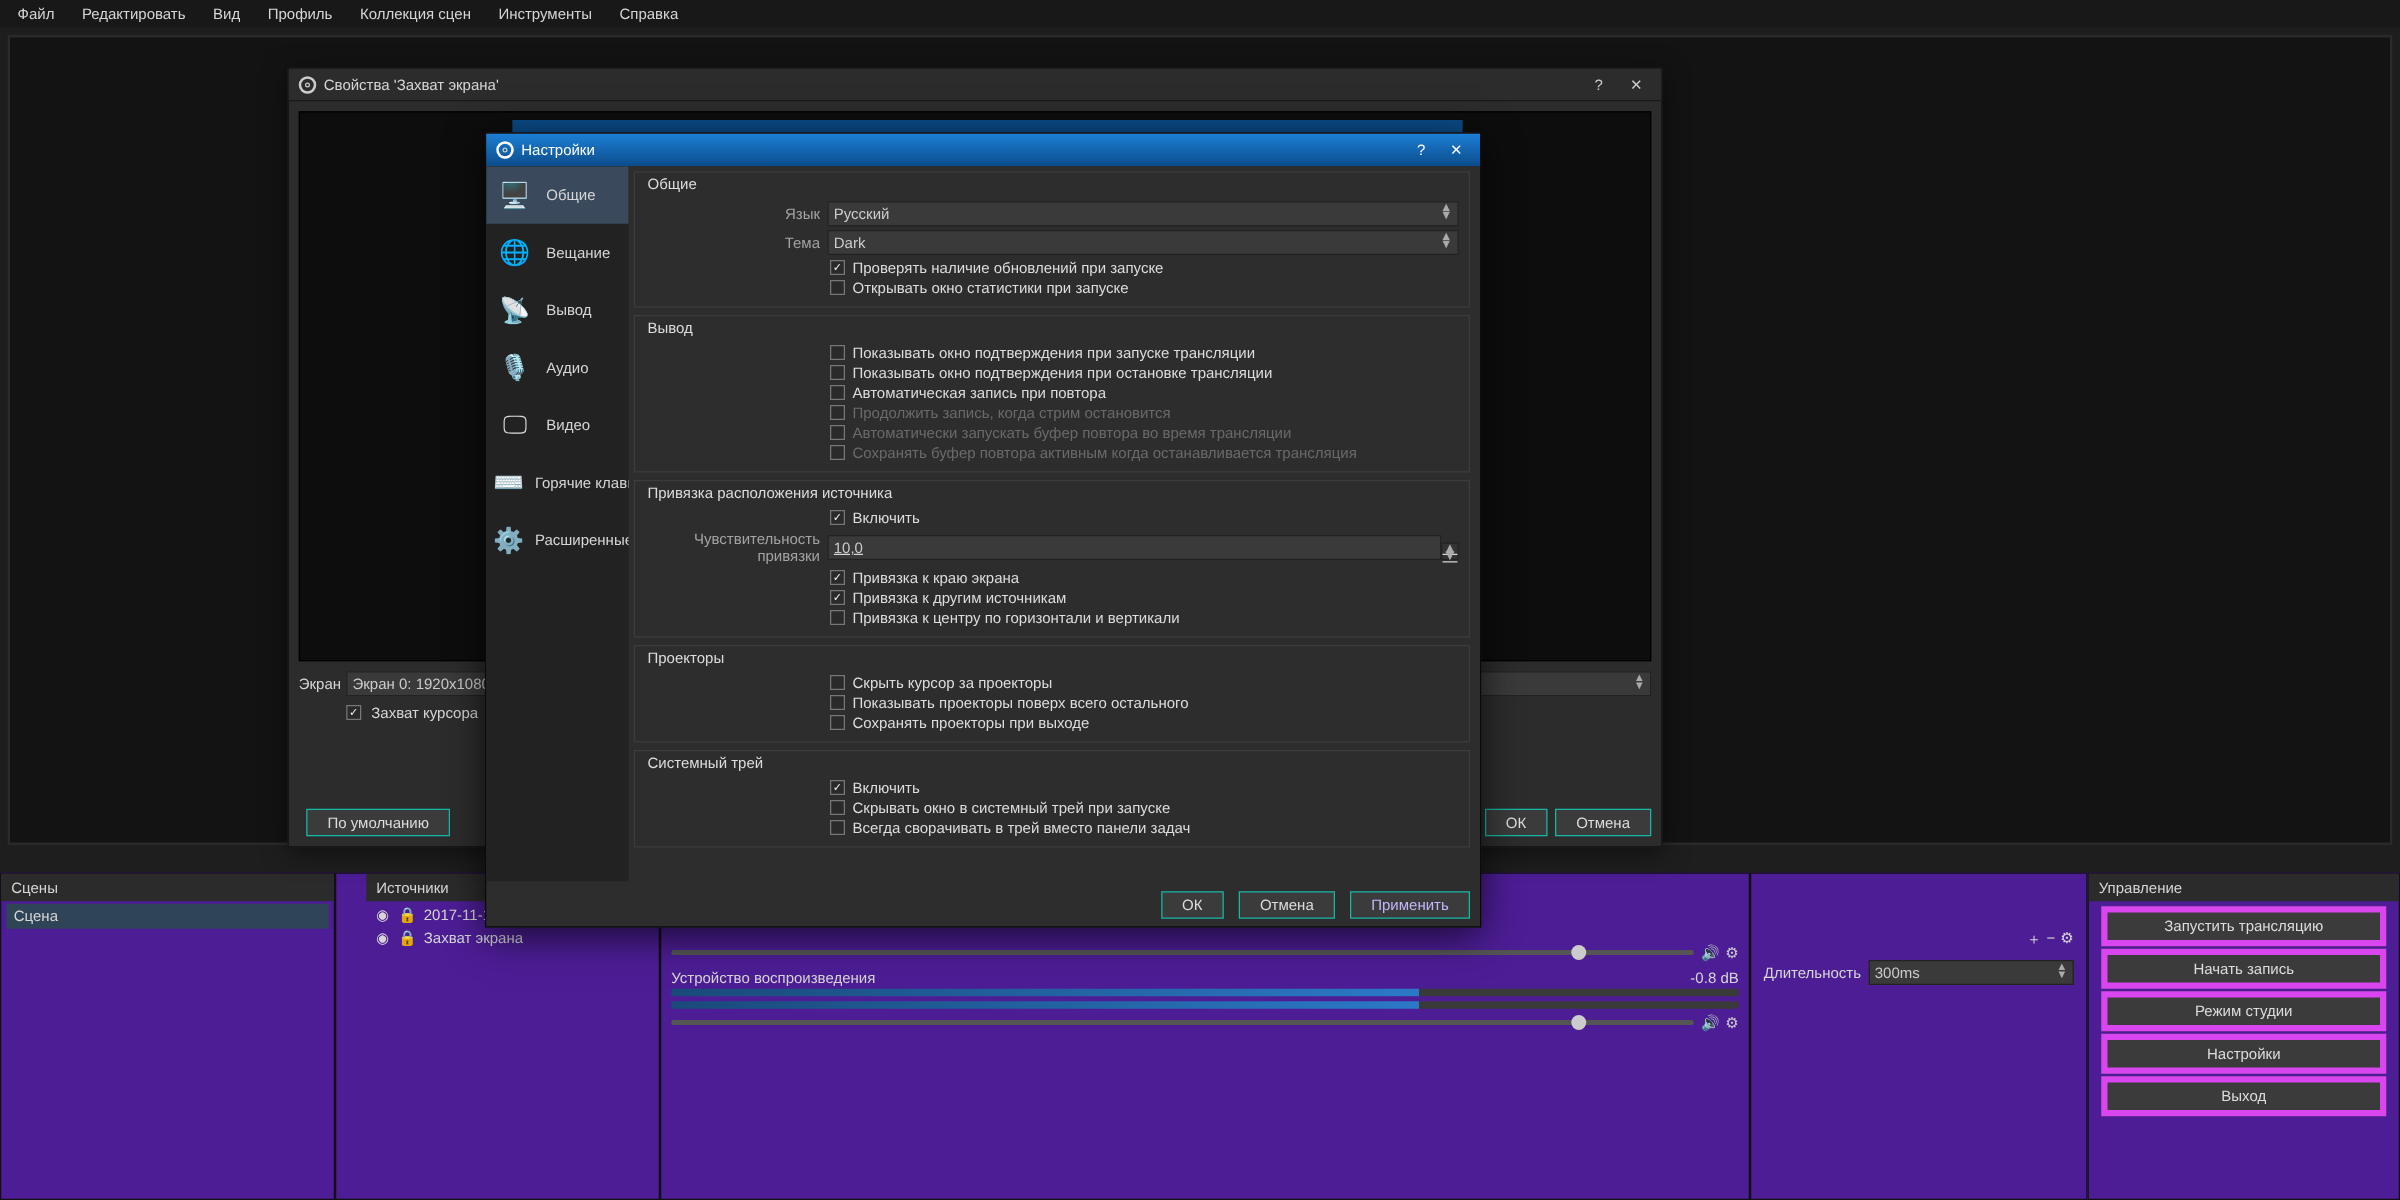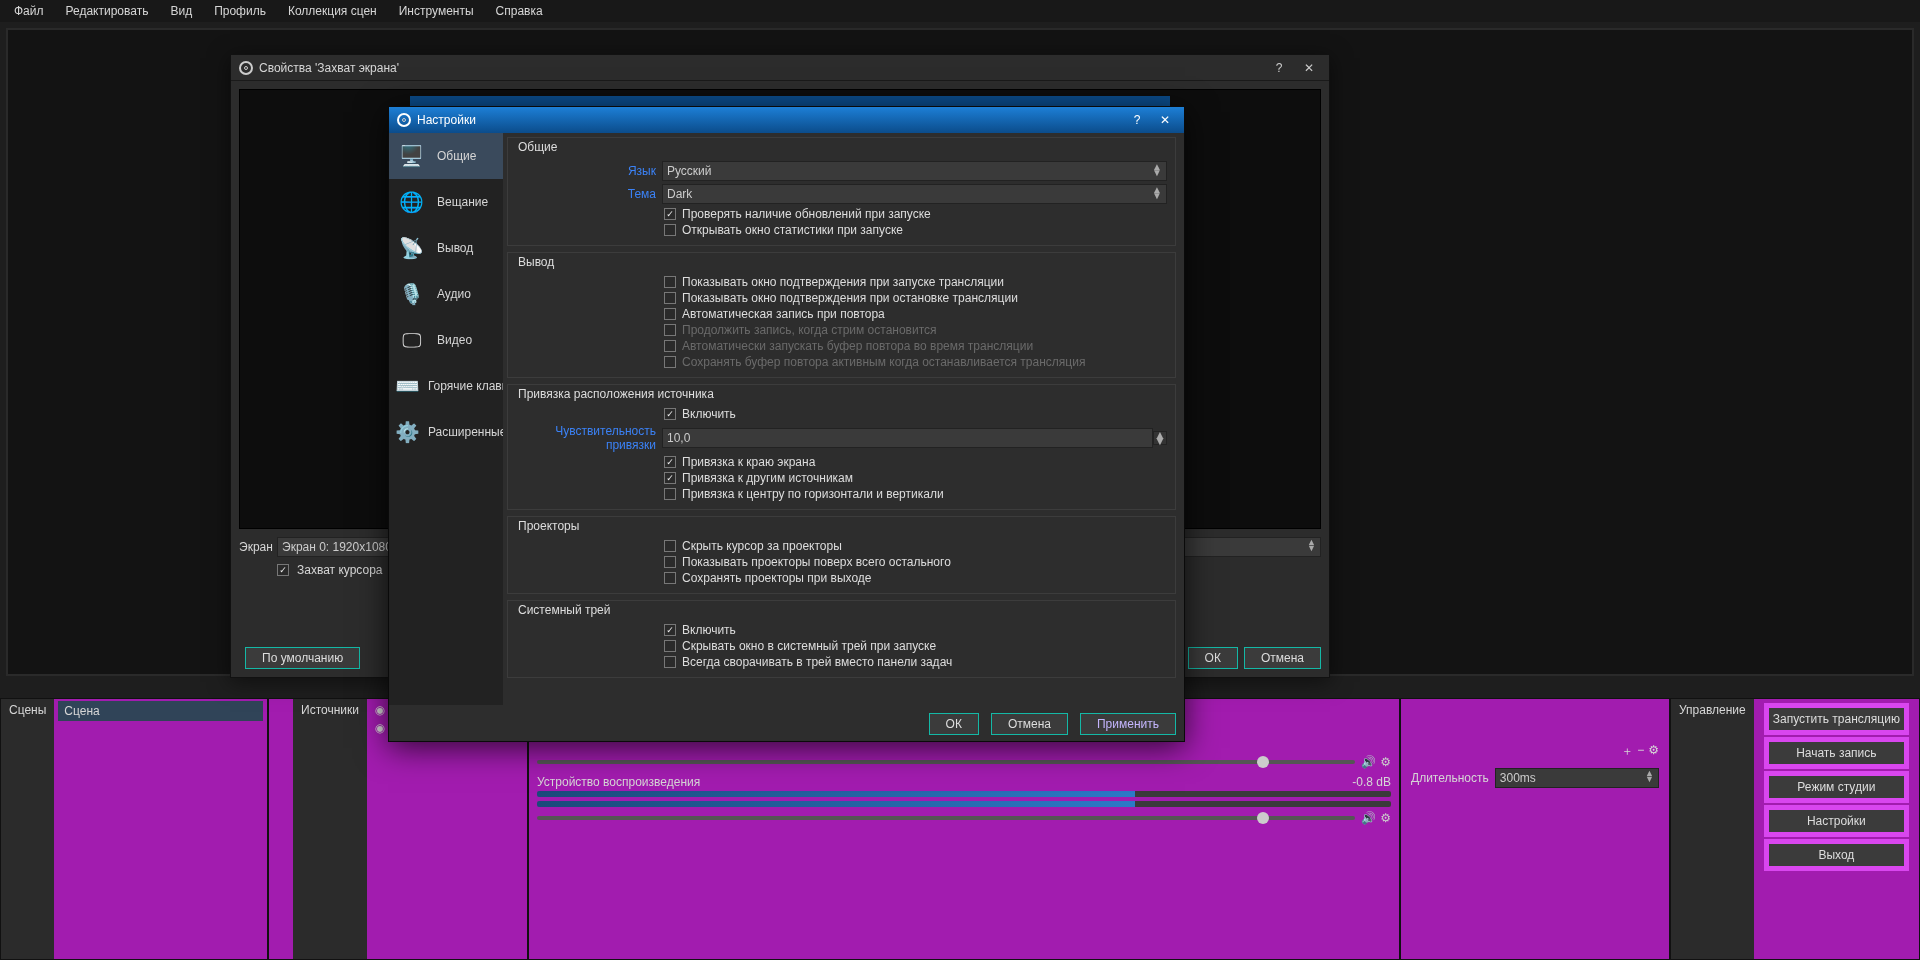--- a/index.html
+++ b/index.html
@@ -2,21 +2,21 @@
 <html><head>
 <meta charset="utf-8">
 <style>
 * { margin: 0; padding: 0; box-sizing: border-box; font-family: "Segoe UI", Arial, sans-serif; font-size: 12px; }
 body { background: #1e1e1e; color: #d6d6d6; width: 1920px; height: 960px; overflow: hidden; position: relative; }
 .menubar { height: 22px; background: #181818; display: flex; align-items: center; padding: 0 4px; gap: 2px; }
 .menubar span { padding: 2px 10px; cursor: pointer; }
 .work-area { position: absolute; top: 22px; left: 0; right: 0; bottom: 0; }
 .preview-zone { border: 2px solid #2a2a2a; margin: 6px; height: 648px; background: #131313; position: relative; }
 .panels-row { position: absolute; left: 0; right: 0; bottom: 0; top: 676px; display: flex; }
-.panel { background: #a21caf; border: 1px solid #111; display:flex; flex-direction:row;}
+.panel { background: #4c1d95; border: 1px solid #111; display:flex; flex-direction:column;}
 .panel-title { background: #2b2b2b; padding: 4px 8px; font-size: 12px; }
 .panel-body { flex:1; overflow:hidden; padding: 2px 4px; }
 #panel-scenes { width: 268px; }
 #panel-sources { width: 260px; padding-left: 24px; }
 #panel-mixer { flex: 1; }
 #panel-transitions { width: 270px; }
 #panel-controls { width: 250px; }
 .scene-item { background: #304458; padding: 3px 6px; }
 .source-row { display:flex; align-items:center; gap:6px; padding:2px 2px; }
 .source-row .eye, .source-row .lock { width:14px; text-align:center;}
@@ -59,30 +59,30 @@
 .settings-nav::-webkit-scrollbar{height:8px; width:8px;}
 .settings-nav::-webkit-scrollbar-thumb{background:#555;}
 .nav-item { display:flex; align-items:center; gap:8px; padding:8px 6px; cursor:pointer; white-space:nowrap;}
 .nav-item.selected { background:#3a4a5c;}
 .nav-item .nav-icon { width:34px; height:30px; display:flex; align-items:center; justify-content:center; font-size:20px;}
 .settings-content { flex:1; background:#2d2d2d; overflow-y:auto; padding:4px 8px 4px 4px;}
 .group { border:1px solid #3c3c3c; margin:0 0 6px 0; position:relative;}
 .group-title { position:relative; top:0; left:6px; padding:2px 4px; color:#ddd; font-size:12px;}
 .group-body { padding:2px 8px 6px 8px;}
 .field-row { display:flex; align-items:center; margin:3px 0; gap:6px;}
-.field-label { width:140px; text-align:right; color:#3b82f6; font-size:12px;}
+.field-label { width:140px; text-align:right; color:#a3a3a3; font-size:12px;}
 .field-control { flex:1; }
 .select { width:100%; background:#3a3a3a; border:1px solid #222; color:#ccc; padding:2px 4px; position:relative;}
 .select .arrows { position:absolute; right:4px; top:2px; color:#aaa; font-size:10px; line-height:6px;}
 .chk-row { display:flex; align-items:center; gap:6px; margin:2px 0 2px 148px;}
 .chk { width:12px; height:12px; border:1px solid #777; background:#2a2a2a; display:inline-flex; align-items:center; justify-content:center; font-size:9px; color:#eee;}
 .chk.checked::after{content:"✓";}
 .chk-label { color:#ddd; }
 .chk-label.disabled { color:#6a6a6a; }
-.spin { display:flex; align-items:center;}
+.spin { display:flex; align-items:flex-end;text-decoration:underline;}
 .spin input { flex:1; background:#3a3a3a; border:1px solid #222; color:#ccc; padding:2px 4px;}
 .spin .arrows { width:14px; text-align:center; color:#aaa; font-size:10px; line-height:6px; display:flex; flex-direction:column; border:1px solid #222; background:#333;}
 .settings-footer { position:absolute; bottom:6px; right:8px; display:flex; gap:6px;}
 .settings-footer .btn.disabled { color:#c4b5fd; cursor:default;}
 .obs-logo { width:14px; height:14px; border:2px solid #ccc; border-radius:50%; position:relative; display:inline-block;}
 .obs-logo::after{content:""; position:absolute; inset:3px; border:1px solid #ccc; border-radius:50%;}
 .source-toolbar { position:absolute; right:4px; top:2px; display:flex; gap:2px; font-size:10px; color:#bbb;}
 </style>
 </head>
 <body>

